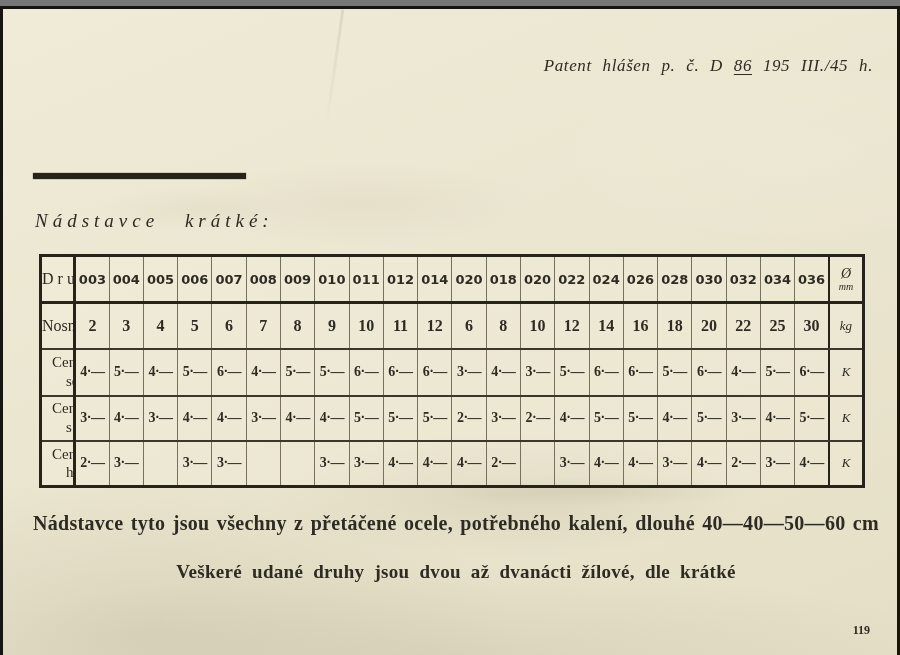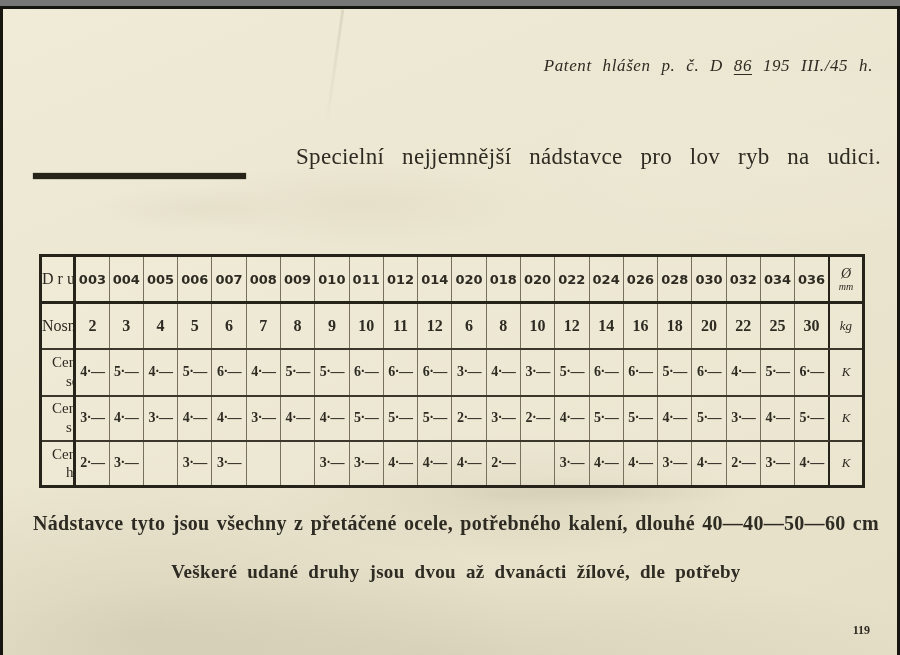--- a/index.html
+++ b/index.html
@@ -79,22 +79,22 @@
 
 <div class="paper">
   <div class="stain s1"></div>
   <div class="stain s2"></div>
   <div class="crease"></div>
 
   <div class="patent"><span>Patent hlášen p. č. D </span><span class="u">86</span><span> 195 III./45 h.</span></div>
 
   <div class="brand-underline"></div>
 
-  <div class="subtitle">Specielní nejjemnější nádstavce pro lov ryb na udici.</div>
-
+
+  <div class="section">Nádstavce krátké:</div>
 
   <table class="price-table">
     <tbody>
         <tr class="r-druhy">
           <td class="label-cell">
             <span class="head-label" style="display:block">Druhy</span>
           </td>
           <td class="num-cell druhy-num">003</td>
           <td class="num-cell druhy-num">004</td>
           <td class="num-cell druhy-num">005</td>
@@ -234,15 +234,15 @@
           <td class="num-cell">4·—</td>
           <td class="num-cell">2·—</td>
           <td class="num-cell">3·—</td>
           <td class="num-cell">4·—</td>
           <td class="unit-cell">K</td>
         </tr>
       </tbody>
   </table>
 
   <div class="note1">Nádstavce tyto jsou všechny z přetáčené ocele, potřebného kalení, dlouhé 40—40—50—60 cm</div>
-  <div class="note2">Veškeré udané druhy jsou dvou až dvanácti žílové, dle potřeby</div>
+  <div class="note2">Veškeré udané druhy jsou dvou až dvanácti žílové, dle krátké</div>
   <div class="pagenum">119</div>
 </div>
 
 </body></html>

